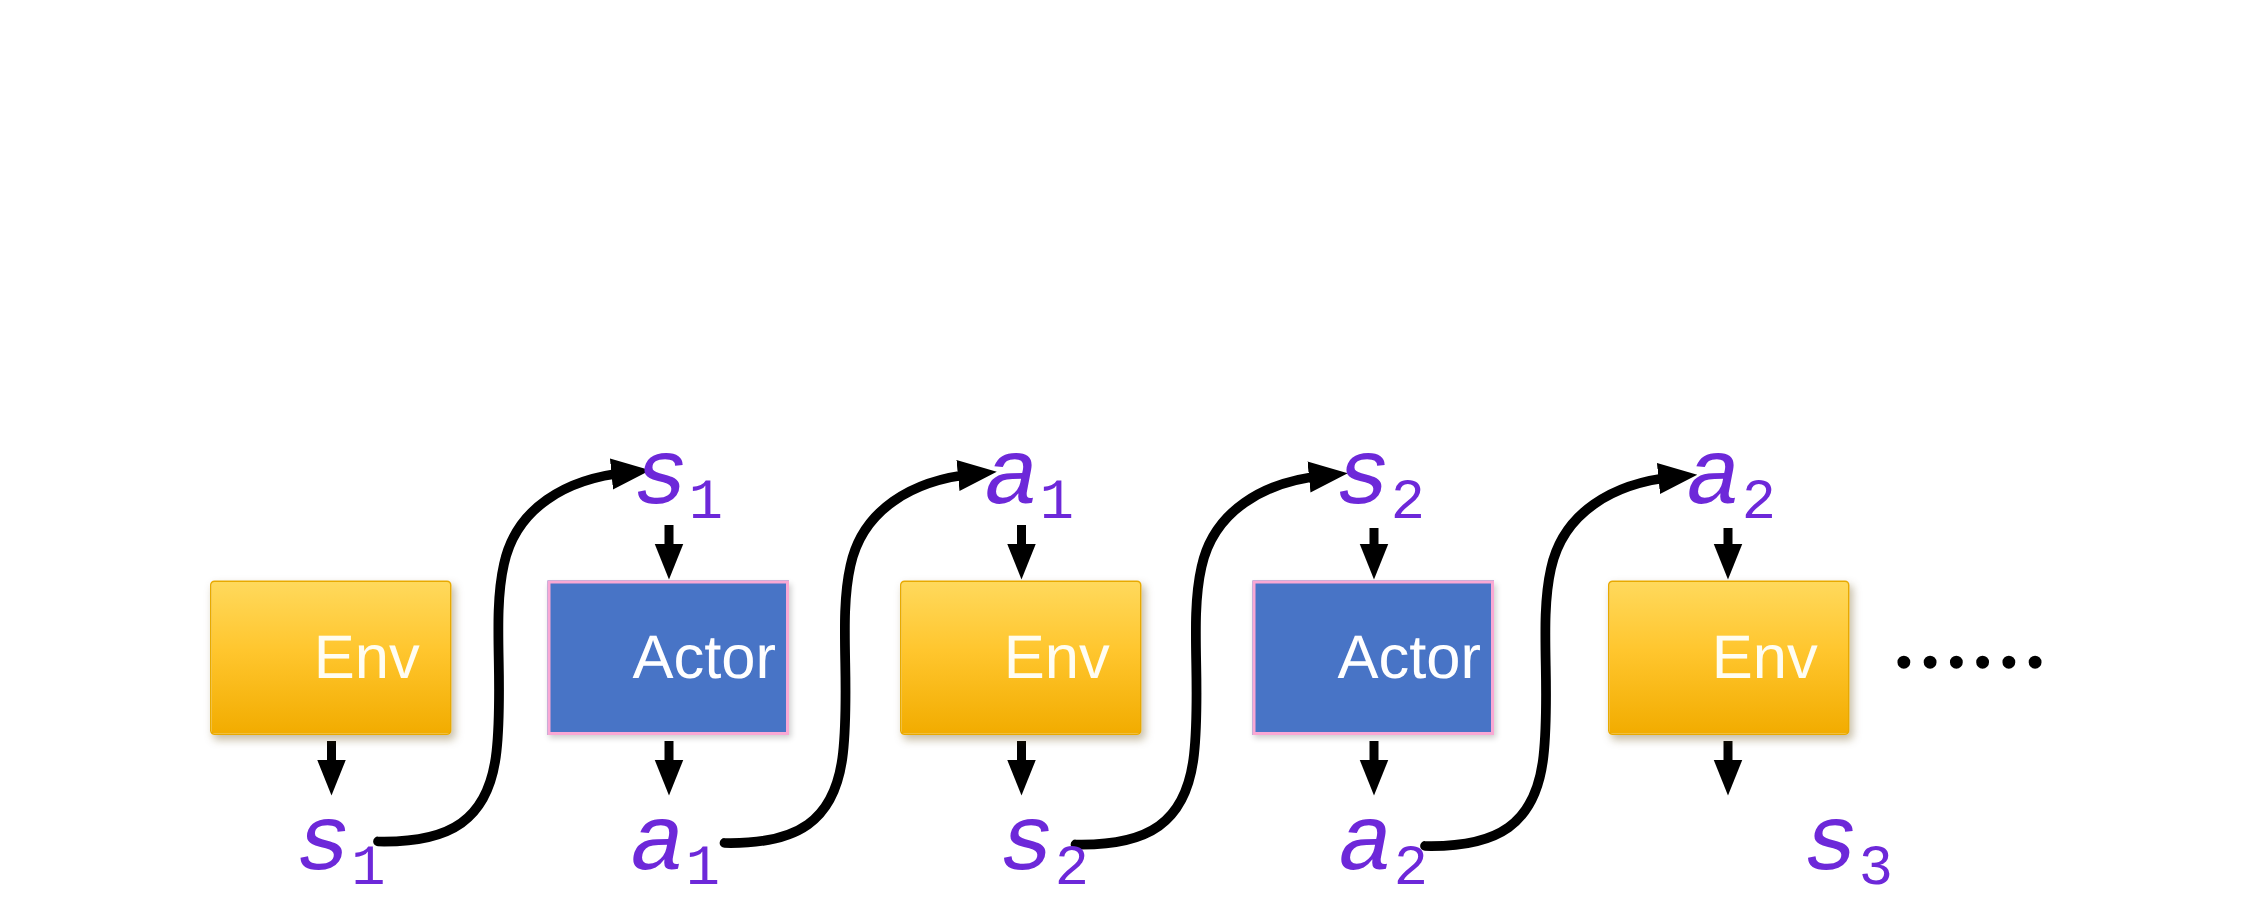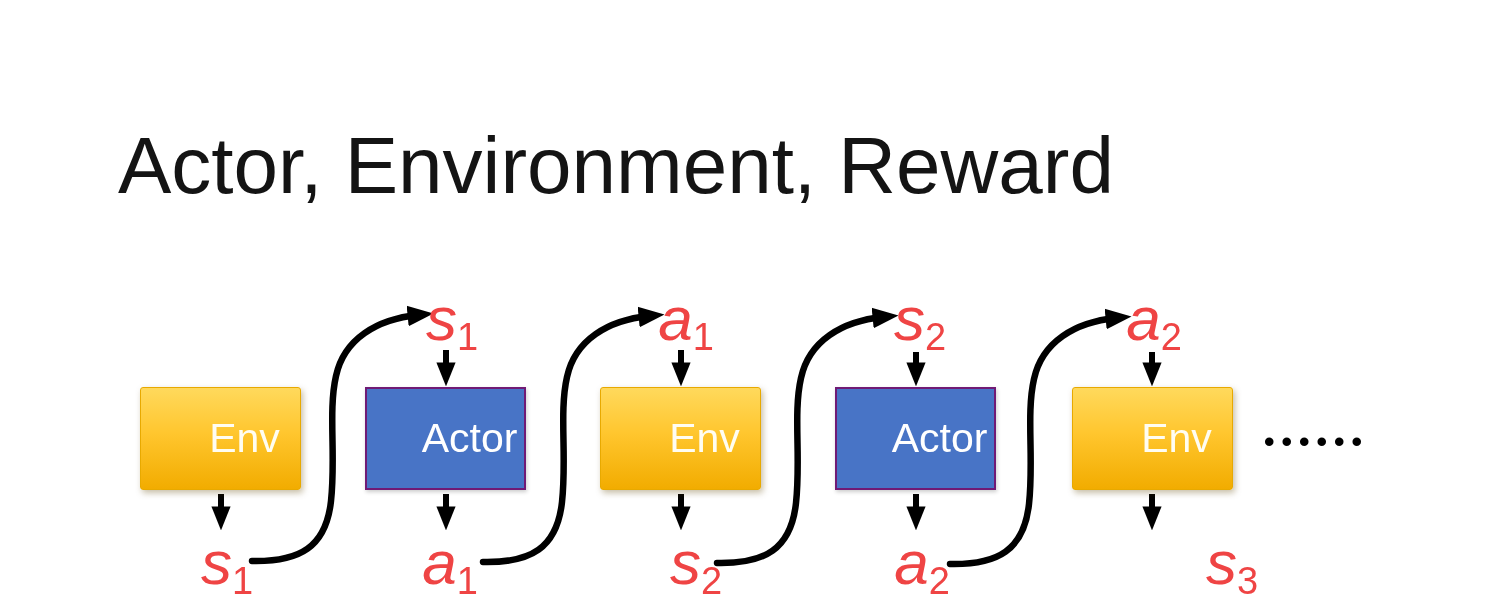--- a/index.html
+++ b/index.html
@@ -49,29 +49,29 @@
   }
   .box.env {
     background: linear-gradient(180deg, #ffd95c 0%, #ffc62e 45%, #f2ac00 100%);
     border: 1px solid #e8a900;
     border-radius: 3px;
     color: #fffdf2;
     box-shadow: 2px 3px 6px rgba(95, 70, 0, 0.35);
   }
   .box.actor {
     background: #4874c6;
-    border: 2px solid #701a75;
+    border: 2px solid #f9a8d4;
     color: #ffffff;
     box-shadow: 1px 2px 4px rgba(0, 0, 0, 0.2);
   }
   .mlabel {
     position: absolute;
     transform: translateX(-50%);
-    font-family: Liberation Sans, sans-serif;
-    color: #ef4444;
+    font-family: Liberation Mono, monospace;
+    color: #6d28d9;
     line-height: 1;
     white-space: nowrap;
   }
   .mlabel .base {
     font-style: italic;
     font-size: 62px;
   }
   .mlabel .sub {
     font-style: normal;
     font-size: 38px;
@@ -90,21 +90,20 @@
     letter-spacing: 7px;
     color: #000000;
     line-height: 1;
   }
 </style>
 </head>
 <body>
 
 <div class="slide">
 
-  <div class="title">Actor, Environment, Reward</div>
 
   <svg class="arrows-layer" viewBox="0 0 1500 608" xmlns="http://www.w3.org/2000/svg">
     <defs>
       <marker id="ah" viewBox="0 0 10 10" refX="4" refY="5" markerWidth="4" markerHeight="4" orient="auto">
         <path d="M0 1 L10 5 L0 9 Z" fill="#000000"></path>
       </marker>
     </defs>
 
     <path d="M446 350 L446 372" stroke="#000" stroke-width="6" fill="none" marker-end="url(#ah)"></path>
     <path d="M681 350 L681 372" stroke="#000" stroke-width="6" fill="none" marker-end="url(#ah)"></path>

